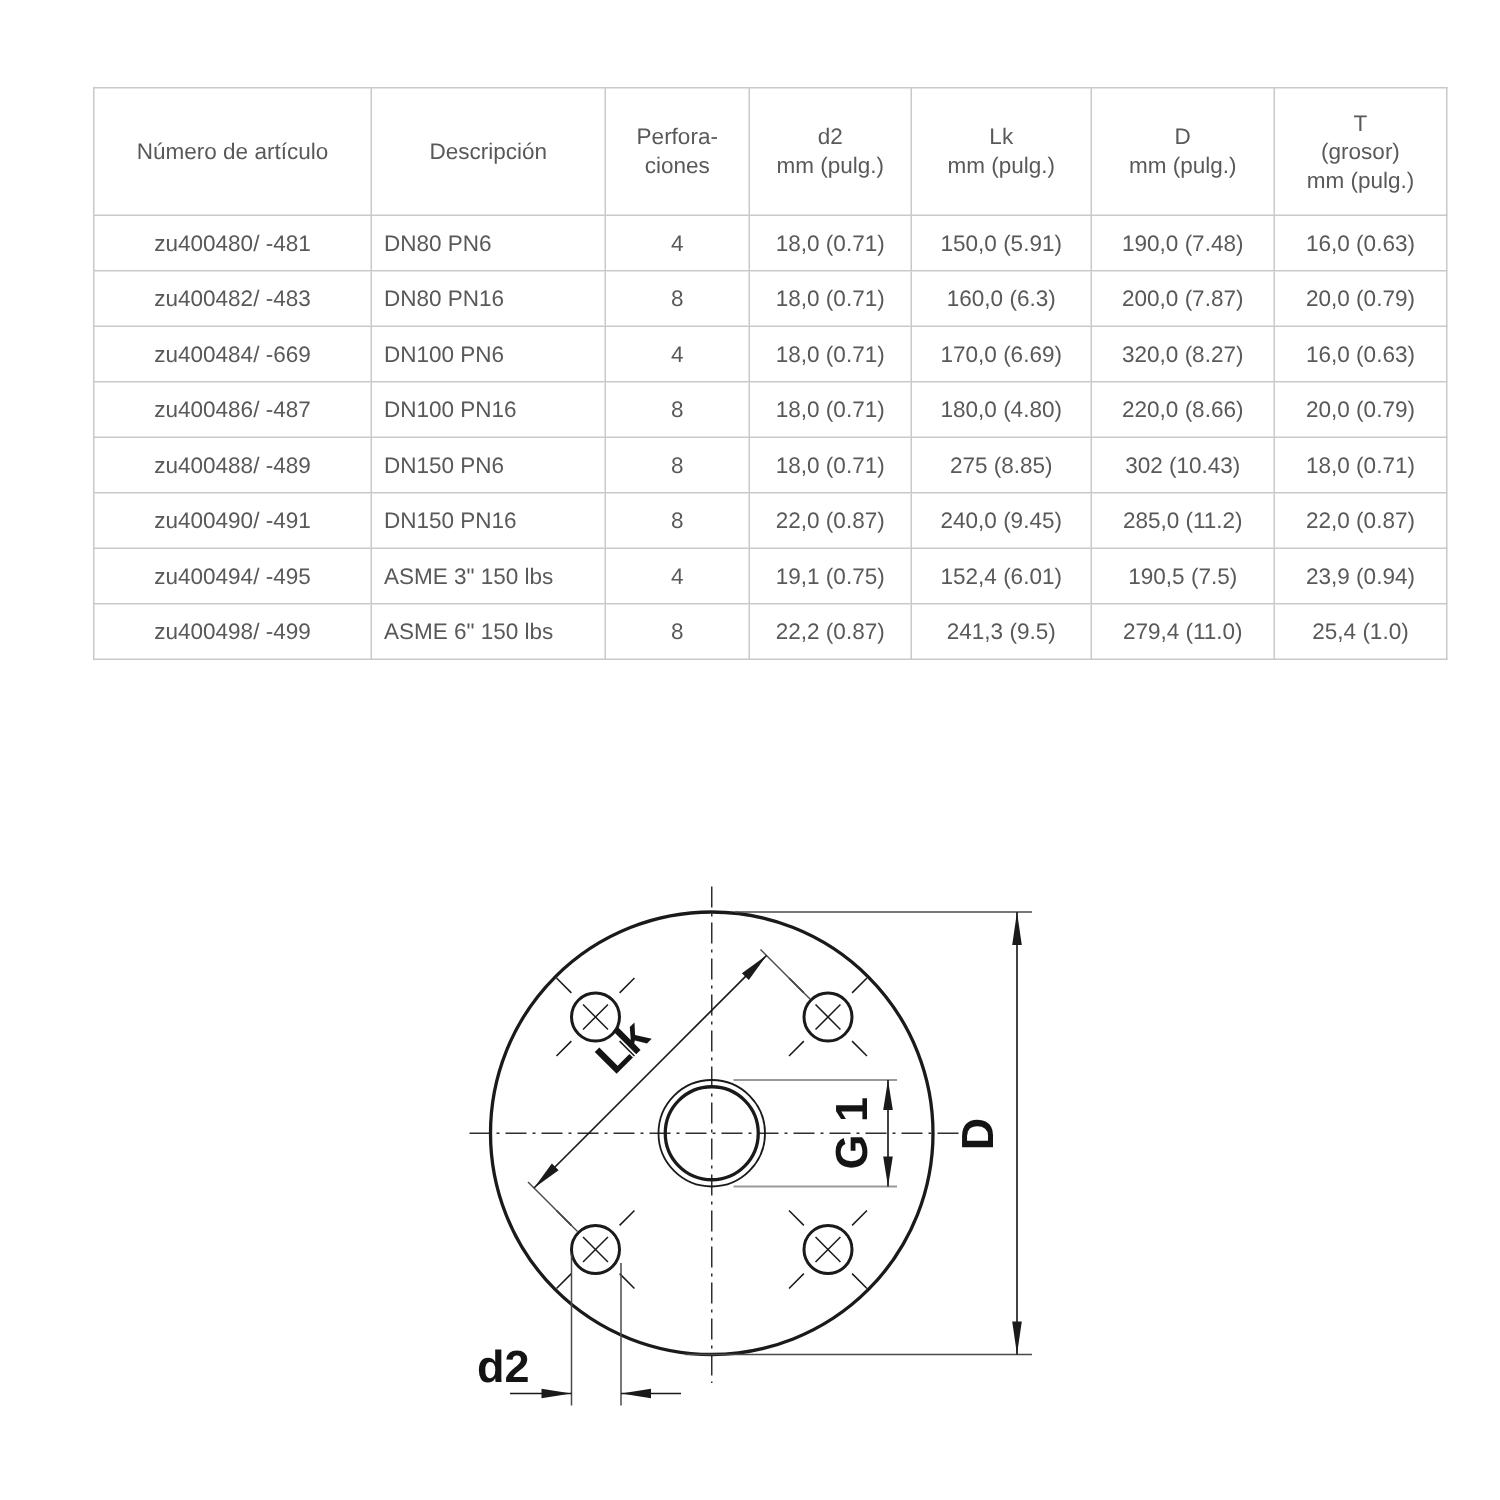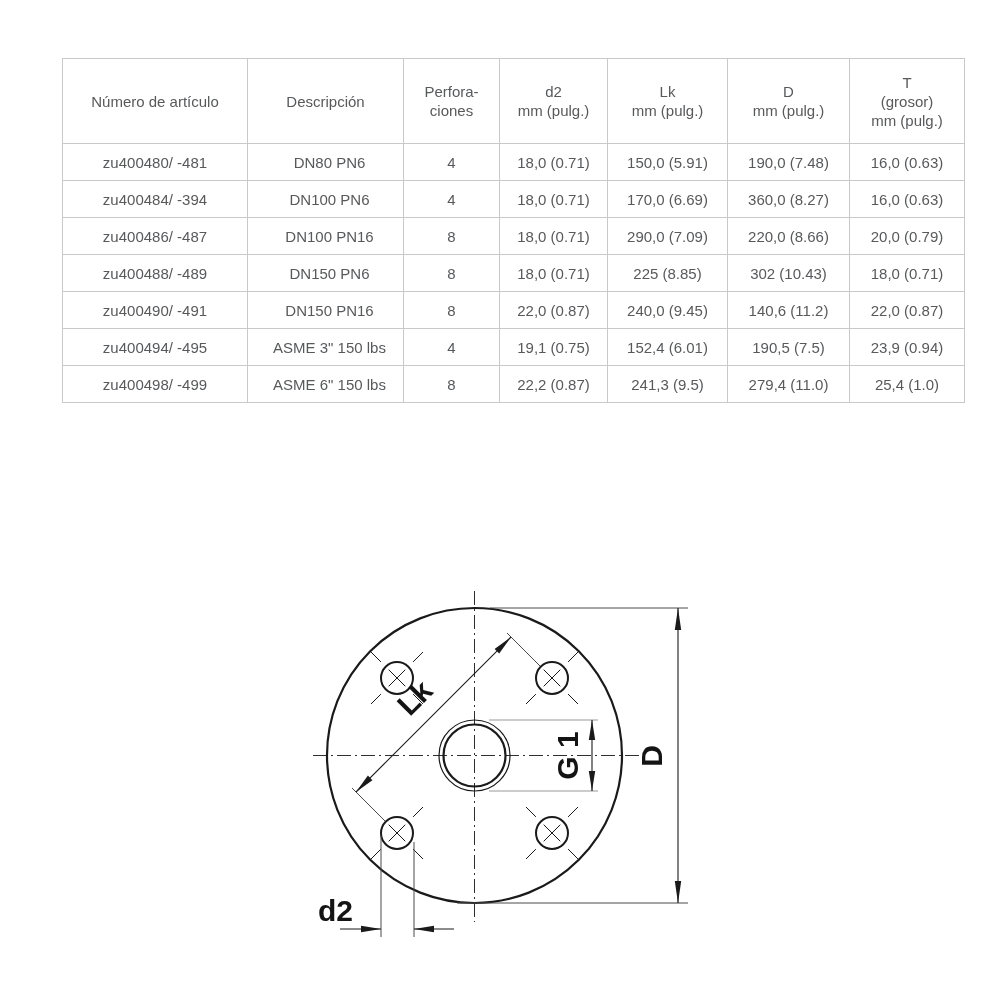--- a/index.html
+++ b/index.html
@@ -29,21 +29,21 @@
     font-weight: normal;
     overflow: hidden;
   }
   .spec-table thead th {
     height: 84px;
     white-space: pre-line;
     line-height: 19px;
   }
   .spec-table tbody td { height: 36px; }
   .spec-table tbody td.col-desc {
-    text-align: center;
+    text-align: left;
     padding-left: 8px;
   }
   .diagram-svg {
     position: absolute;
     left: 280px;
     top: 570px;
     width: 440px;
     height: 440px;
   }
   .diagram-svg text {
@@ -89,53 +89,62 @@
         <tr>
           <td>zu400480/ -481</td>
           <td class="col-desc">DN80 PN6</td>
           <td>4</td>
           <td>18,0 (0.71)</td>
           <td>150,0 (5.91)</td>
           <td>190,0 (7.48)</td>
           <td>16,0 (0.63)</td>
         </tr>
         <tr>
-          <td>zu400484/ -394</td>
+          <td>zu400482/ -483</td>
+          <td class="col-desc">DN80 PN16</td>
+          <td>8</td>
+          <td>18,0 (0.71)</td>
+          <td>160,0 (6.3)</td>
+          <td>200,0 (7.87)</td>
+          <td>20,0 (0.79)</td>
+        </tr>
+        <tr>
+          <td>zu400484/ -669</td>
           <td class="col-desc">DN100 PN6</td>
           <td>4</td>
           <td>18,0 (0.71)</td>
           <td>170,0 (6.69)</td>
-          <td>360,0 (8.27)</td>
+          <td>320,0 (8.27)</td>
           <td>16,0 (0.63)</td>
         </tr>
         <tr>
           <td>zu400486/ -487</td>
           <td class="col-desc">DN100 PN16</td>
           <td>8</td>
           <td>18,0 (0.71)</td>
-          <td>290,0 (7.09)</td>
+          <td>180,0 (4.80)</td>
           <td>220,0 (8.66)</td>
           <td>20,0 (0.79)</td>
         </tr>
         <tr>
           <td>zu400488/ -489</td>
           <td class="col-desc">DN150 PN6</td>
           <td>8</td>
           <td>18,0 (0.71)</td>
-          <td>225 (8.85)</td>
+          <td>275 (8.85)</td>
           <td>302 (10.43)</td>
           <td>18,0 (0.71)</td>
         </tr>
         <tr>
           <td>zu400490/ -491</td>
           <td class="col-desc">DN150 PN16</td>
           <td>8</td>
           <td>22,0 (0.87)</td>
           <td>240,0 (9.45)</td>
-          <td>140,6 (11.2)</td>
+          <td>285,0 (11.2)</td>
           <td>22,0 (0.87)</td>
         </tr>
         <tr>
           <td>zu400494/ -495</td>
           <td class="col-desc">ASME 3" 150 lbs</td>
           <td>4</td>
           <td>19,1 (0.75)</td>
           <td>152,4 (6.01)</td>
           <td>190,5 (7.5)</td>
           <td>23,9 (0.94)</td>

